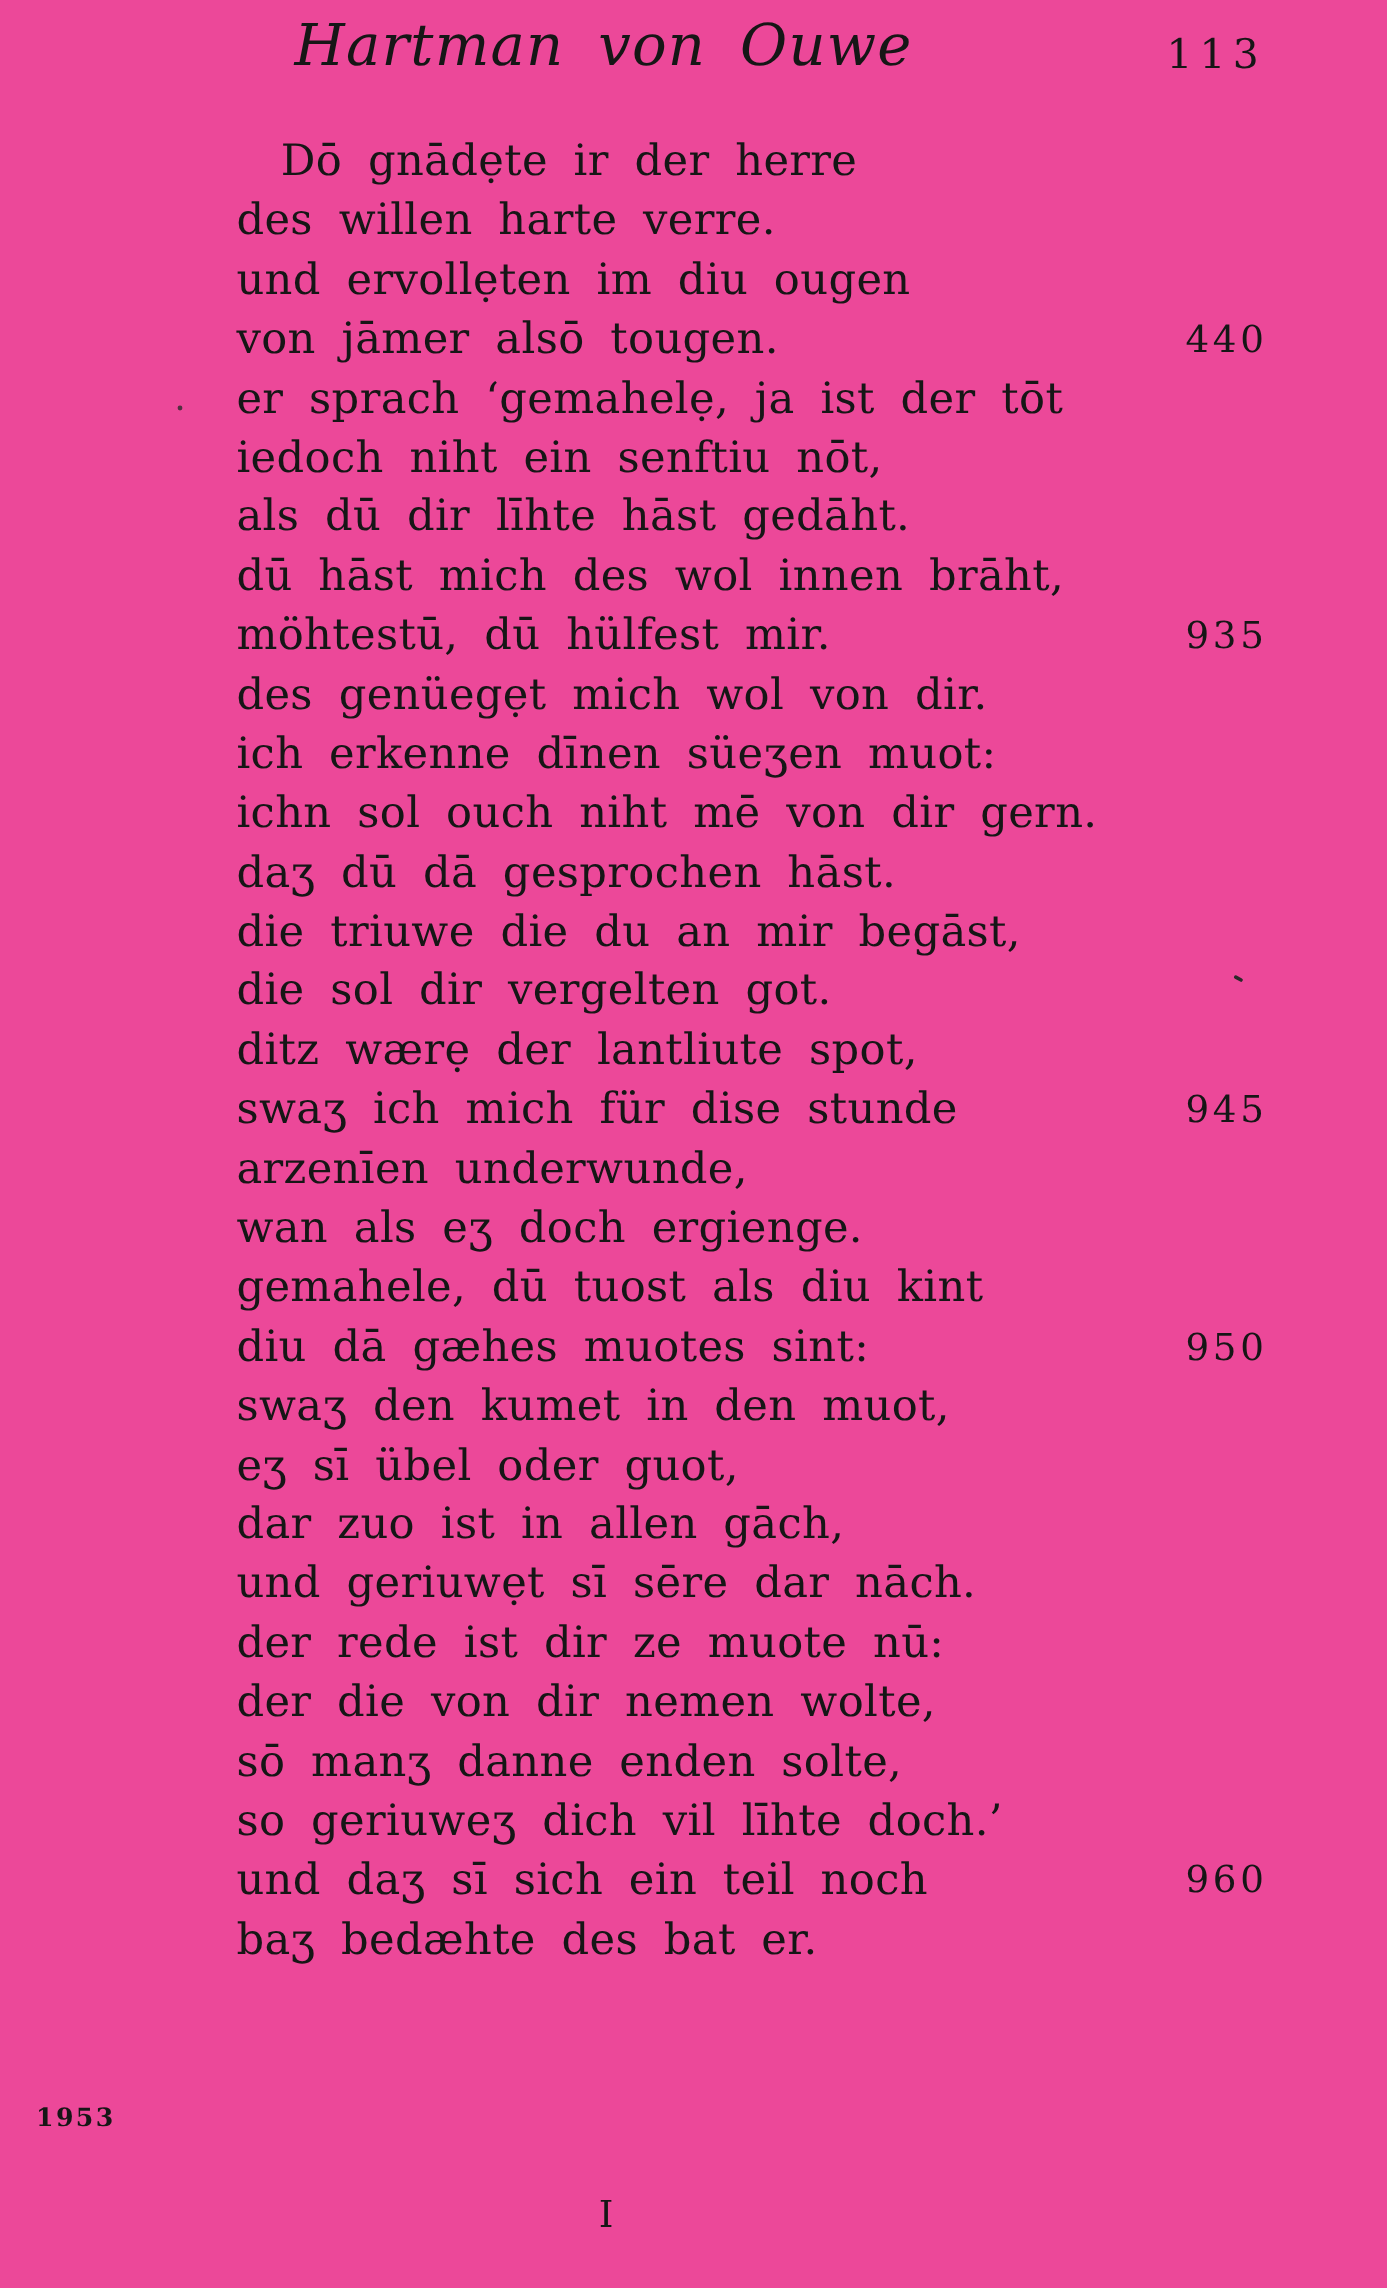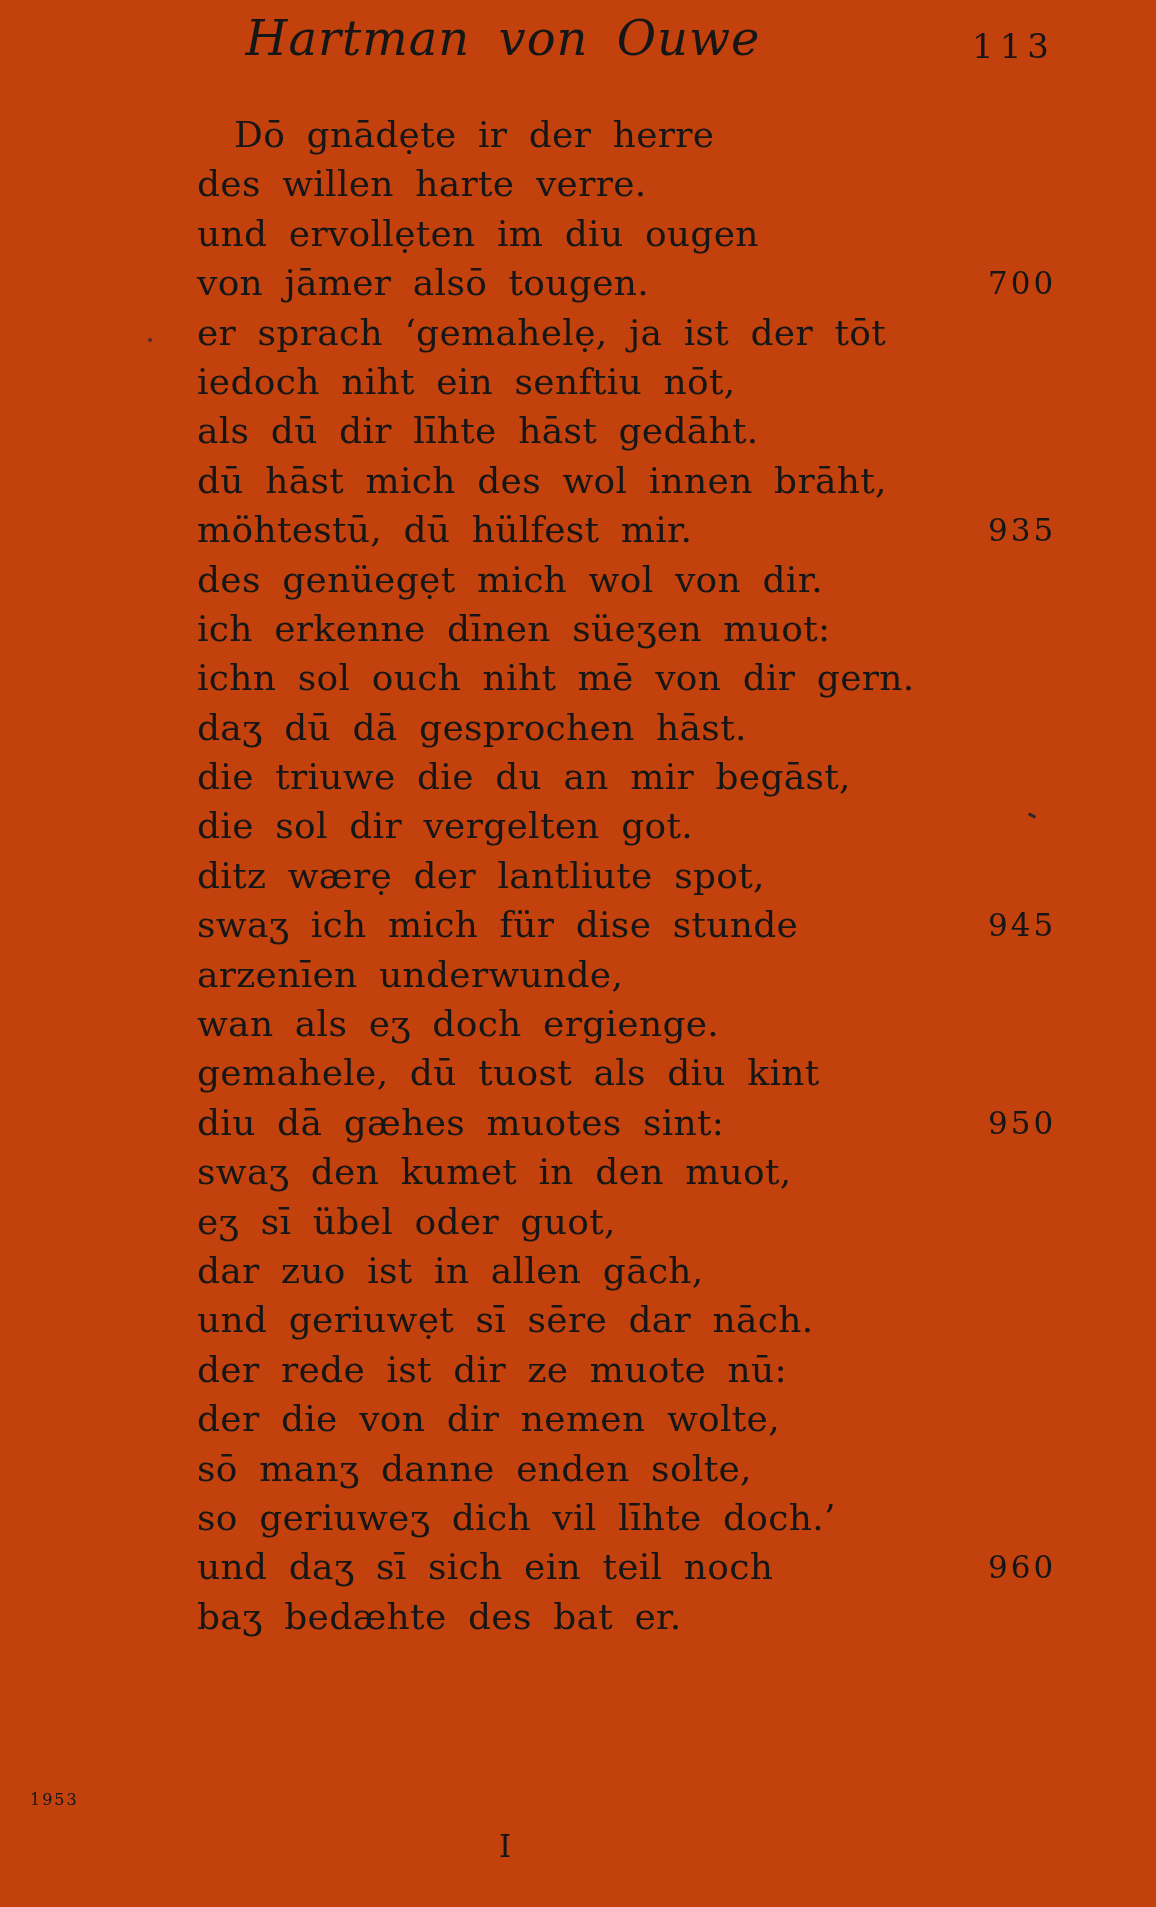--- a/index.html
+++ b/index.html
@@ -4,21 +4,21 @@
 <style>
   html, body {
     margin: 0;
     padding: 0;
     background: #ffffff;
   }
   .page {
     position: relative;
     width: 1156px;
     height: 1907px;
-    background: #c2410c;
+    background: #ec4899;
     color: #161616;
     font-family: "DejaVu Serif", "DejaVu Sans", serif;
     overflow: hidden;
   }
   .title {
     position: absolute;
     top: 10px;
     left: 203px;
     width: 600px;
     text-align: center;
@@ -58,23 +58,23 @@
     position: absolute;
     left: 791px;
     top: 1px;
     font-size: 31px;
     letter-spacing: 3px;
     word-spacing: normal;
   }
   .print-mark {
     position: absolute;
     left: 30px;
-    top: 1790px;
-    font-size: 16px;
-    font-weight: 400;
+    top: 1752px;
+    font-size: 21px;
+    font-weight: 700;
     letter-spacing: 2px;
   }
   .signature {
     position: absolute;
     left: 197px;
     top: 1828px;
     width: 616px;
     text-align: center;
     font-size: 31px;
   }
@@ -106,21 +106,21 @@
 <div class="page">
 
   <div class="title">Hartman von Ouwe</div>
 
   <div class="page-number">113</div>
 
   <div class="poem">
       <div class="poem-line indent"><span>Dō gnādẹte ir der herre</span></div>
       <div class="poem-line"><span>des willen harte verre.</span></div>
       <div class="poem-line"><span>und ervollẹten im diu ougen</span></div>
-      <div class="poem-line"><span>von jāmer alsō tougen.</span><span class="line-number">700</span></div>
+      <div class="poem-line"><span>von jāmer alsō tougen.</span><span class="line-number">440</span></div>
       <div class="poem-line"><span>er sprach ‘gemahelẹ, ja ist der tōt</span></div>
       <div class="poem-line"><span>iedoch niht ein senftiu nōt,</span></div>
       <div class="poem-line"><span>als dū dir līhte hāst gedāht.</span></div>
       <div class="poem-line"><span>dū hāst mich des wol innen brāht,</span></div>
       <div class="poem-line"><span>möhtestū, dū hülfest mir.</span><span class="line-number">935</span></div>
       <div class="poem-line"><span>des genüegẹt mich wol von dir.</span></div>
       <div class="poem-line"><span>ich erkenne dīnen süeʒen muot:</span></div>
       <div class="poem-line"><span>ichn sol ouch niht mē von dir gern.</span></div>
       <div class="poem-line"><span>daʒ dū dā gesprochen hāst.</span></div>
       <div class="poem-line"><span>die triuwe die du an mir begāst,</span></div>

